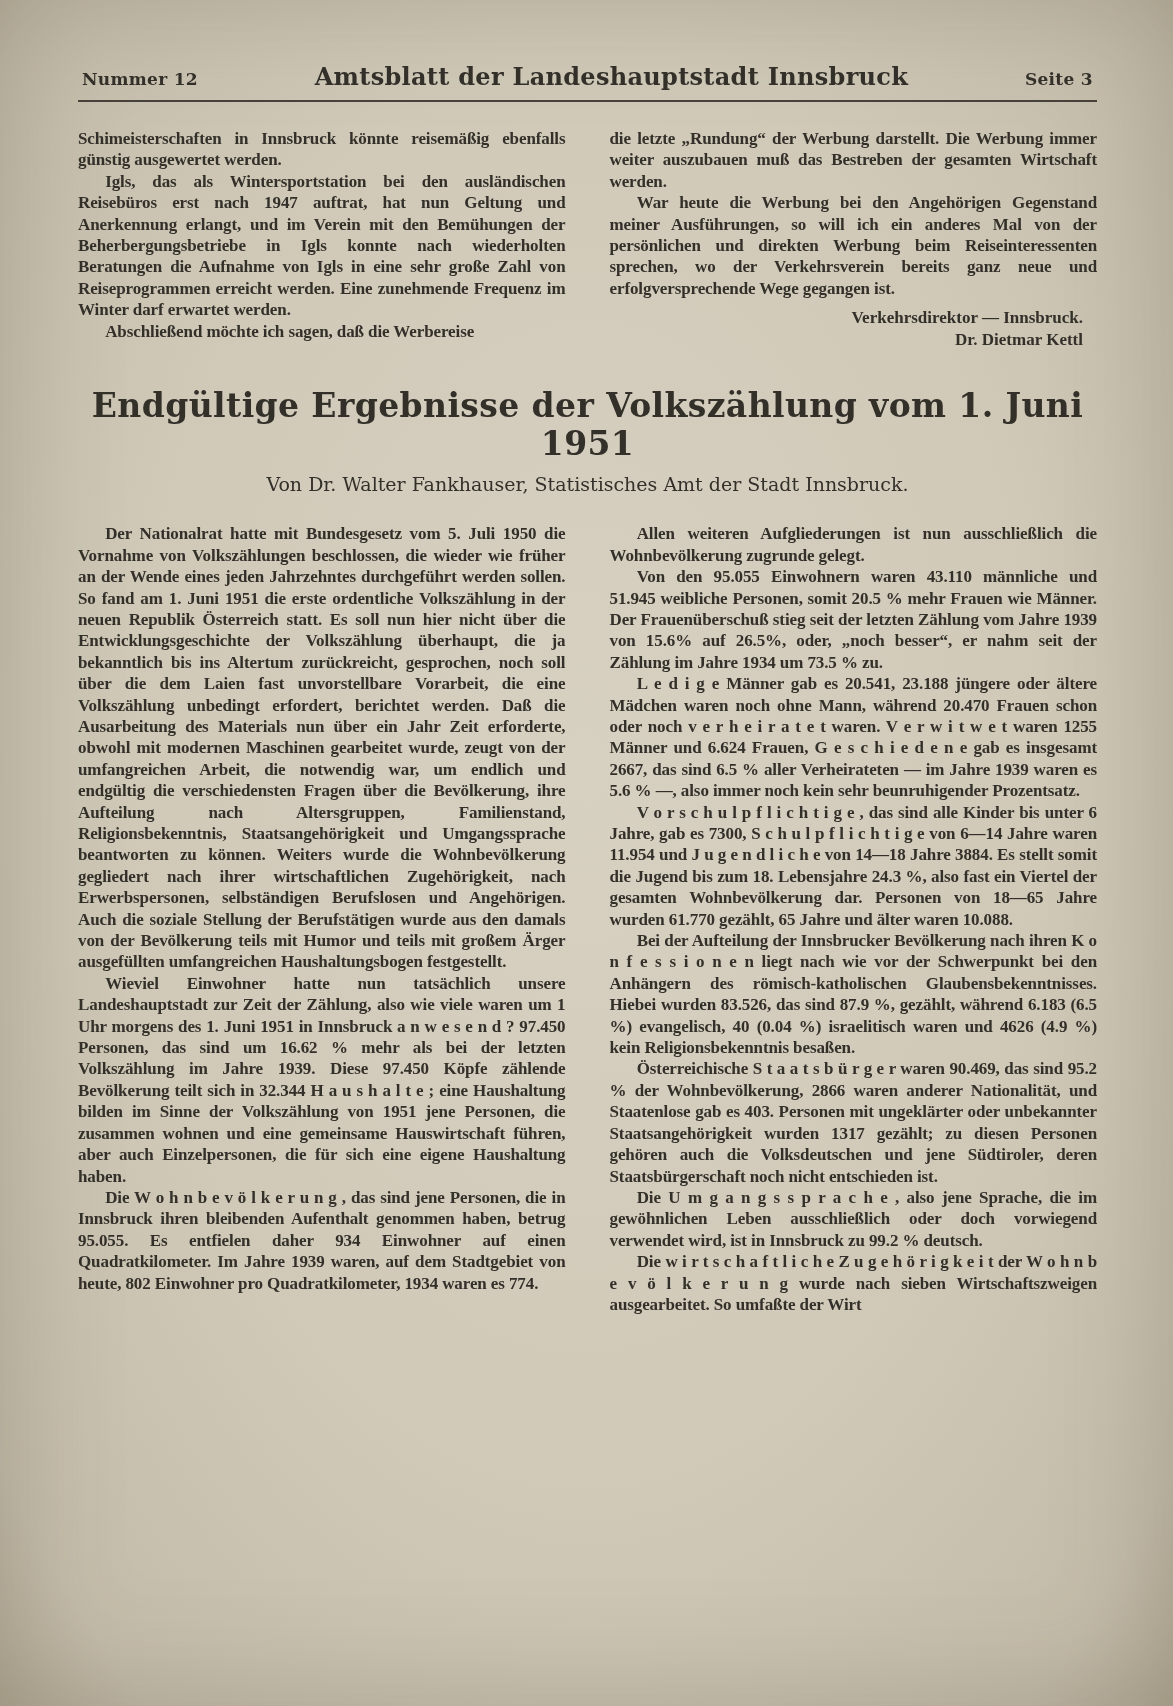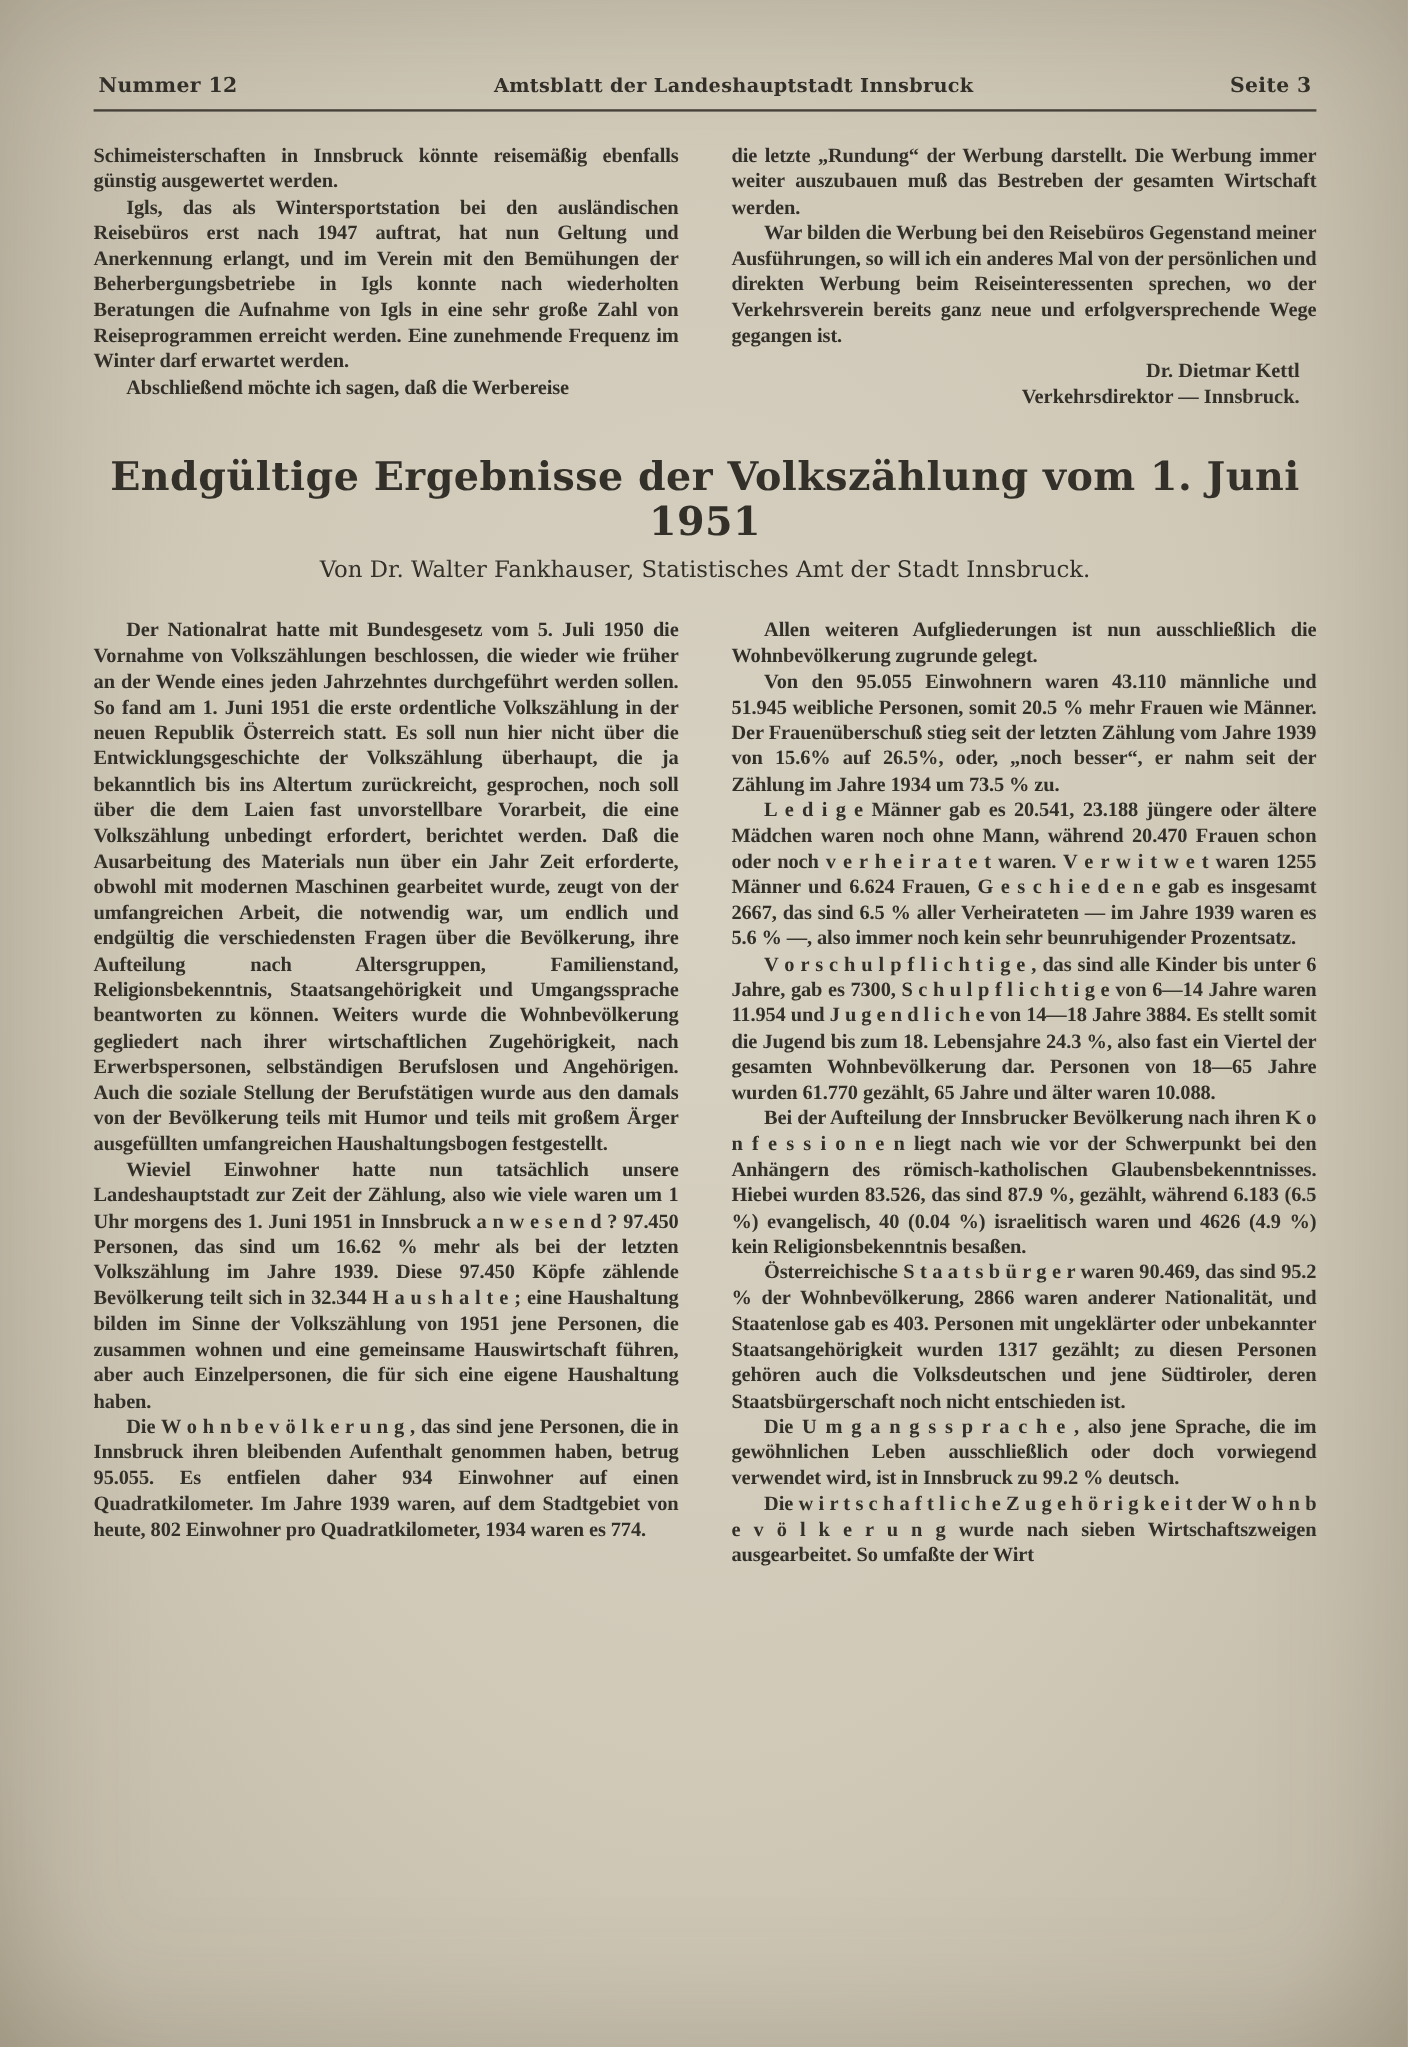--- a/index.html
+++ b/index.html
@@ -22,21 +22,21 @@
     overflow: hidden;
   }
   .masthead {
     display: flex;
     justify-content: space-between;
     align-items: baseline;
     font-size: 17px;
     letter-spacing: 0.3px;
     padding: 0 4px;
   }
-  .masthead .mast-center { font-size: 16px; }
+  .masthead .mast-center { font-size: 24px; }
   .head-rule {
     border: none;
     border-top: 2px solid #46413a;
     margin: 9px 0 0 0;
   }
   .columns {
     display: flex;
     gap: 44px;
   }
   .col { flex: 1 1 0; min-width: 0; font-family: Liberation Serif, serif; }
@@ -92,25 +92,25 @@
 
         <p class="para">Igls, das als Wintersportstation bei den ausländischen Reisebüros erst nach 1947 auftrat, hat nun Geltung und Anerkennung erlangt, und im Verein mit den Bemühungen der Beherbergungsbetriebe in Igls konnte nach wiederholten Beratungen die Aufnahme von Igls in eine sehr große Zahl von Reiseprogrammen erreicht werden. Eine zunehmende Frequenz im Winter darf erwartet werden.</p>
 
         <p class="para">Abschließend möchte ich sagen, daß die Werbereise</p>
       </div>
     <div class="col">
       <div class="first-flush">
 
           <p class="para">die letzte „Rundung“ der Werbung darstellt. Die Werbung immer weiter auszubauen muß das Bestreben der gesamten Wirtschaft werden.</p>
 
-          <p class="para">War bilden die Werbung bei den Reisebüros Gegenstand meiner Ausführungen, so will ich ein anderes Mal von der persönlichen und direkten Werbung beim Reiseinteressenten sprechen, wo der Verkehrsverein bereits ganz neue und erfolgversprechende Wege gegangen ist.</p>
+          <p class="para">War heute die Werbung bei den Angehörigen Gegenstand meiner Ausführungen, so will ich ein anderes Mal von der persönlichen und direkten Werbung beim Reiseinteressenten sprechen, wo der Verkehrsverein bereits ganz neue und erfolgversprechende Wege gegangen ist.</p>
         </div>
       <div class="signature">
+        <p class="sig-line">Verkehrsdirektor — Innsbruck.</p>
         <p class="sig-line">Dr. Dietmar Kettl</p>
-        <p class="sig-line">Verkehrsdirektor — Innsbruck.</p>
       </div>
     </div>
   </section>
 
   <h1 class="article-title">Endgültige Ergebnisse der Volkszählung vom 1. Juni 1951</h1>
   <p class="byline">Von Dr. Walter Fankhauser, Statistisches Amt der Stadt Innsbruck.</p>
 
   <section class="columns main-article">
     <div class="col">
 

